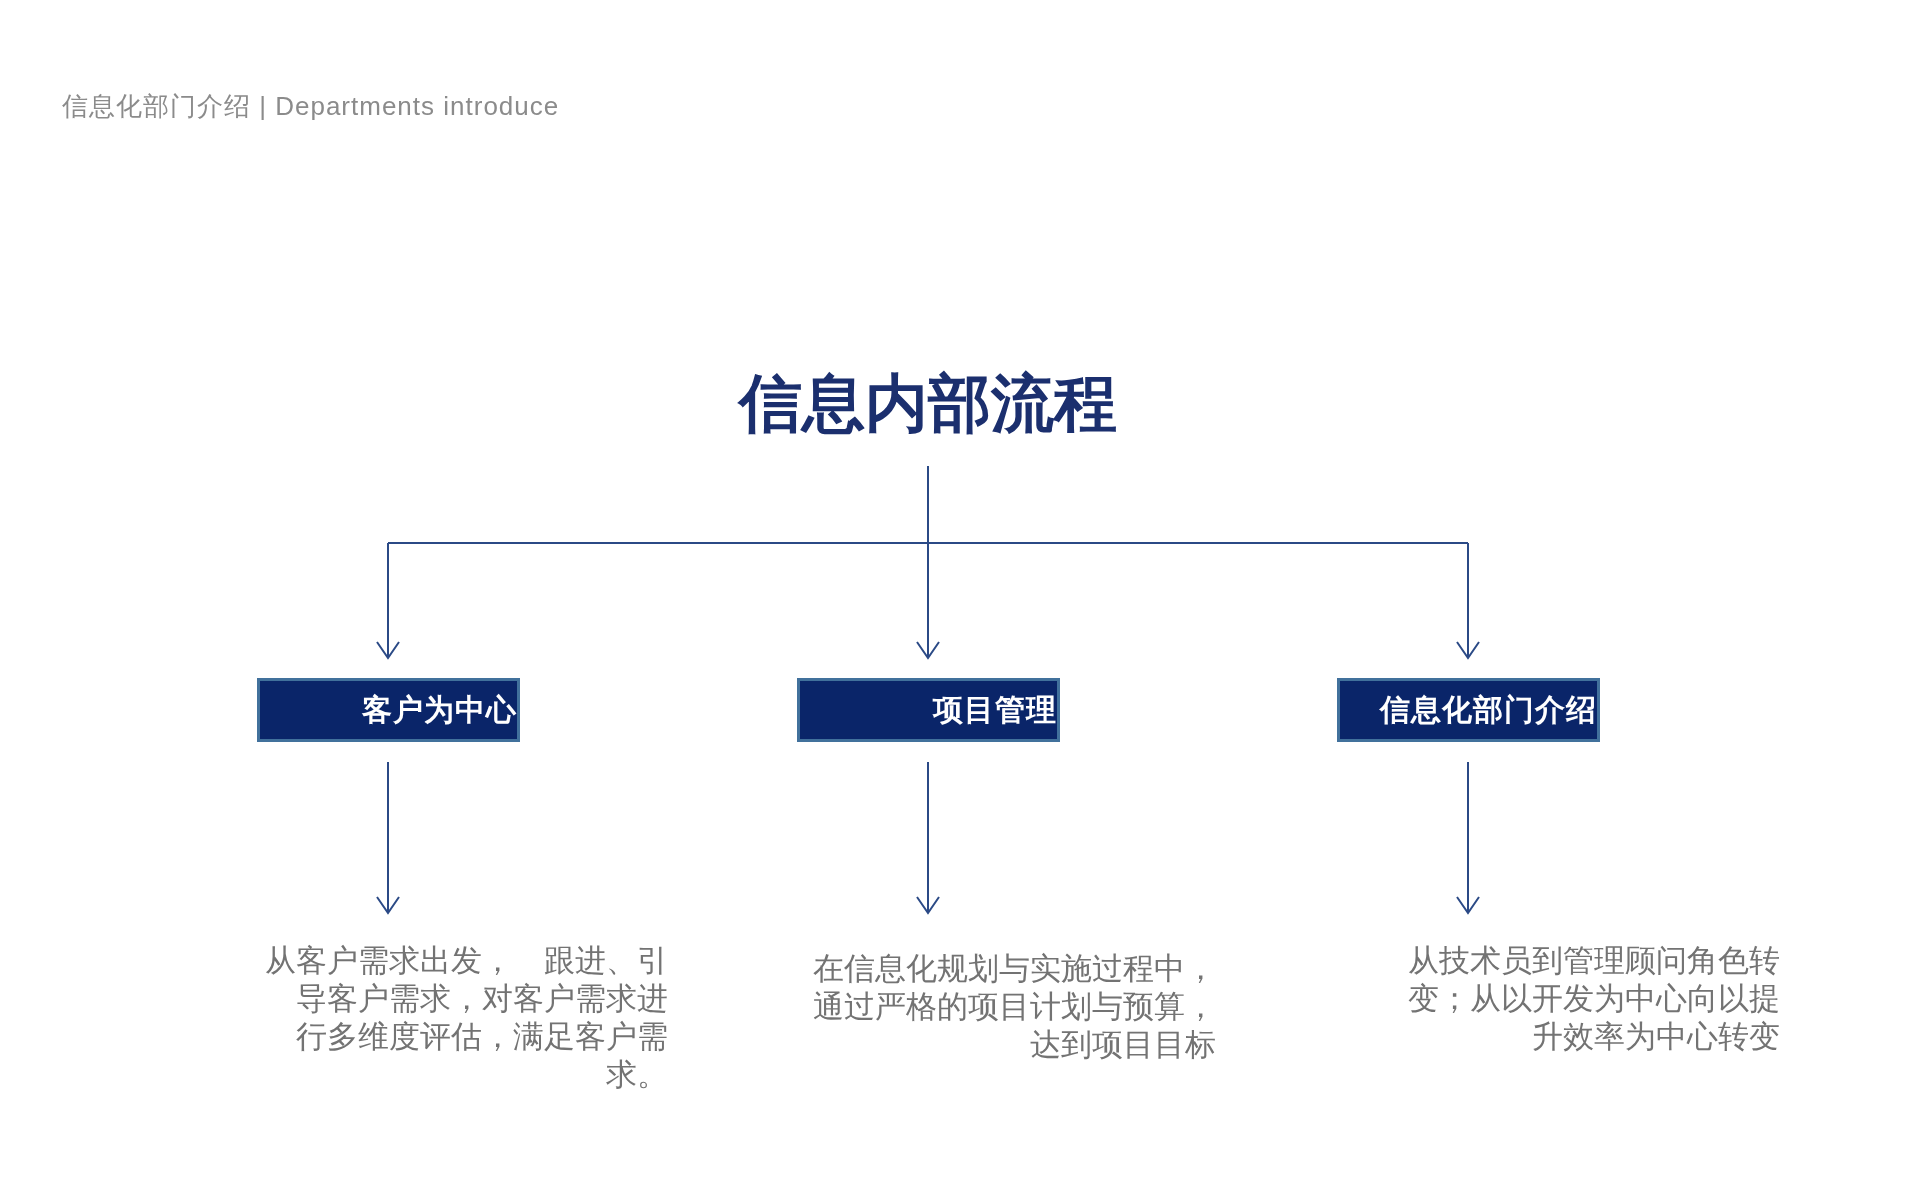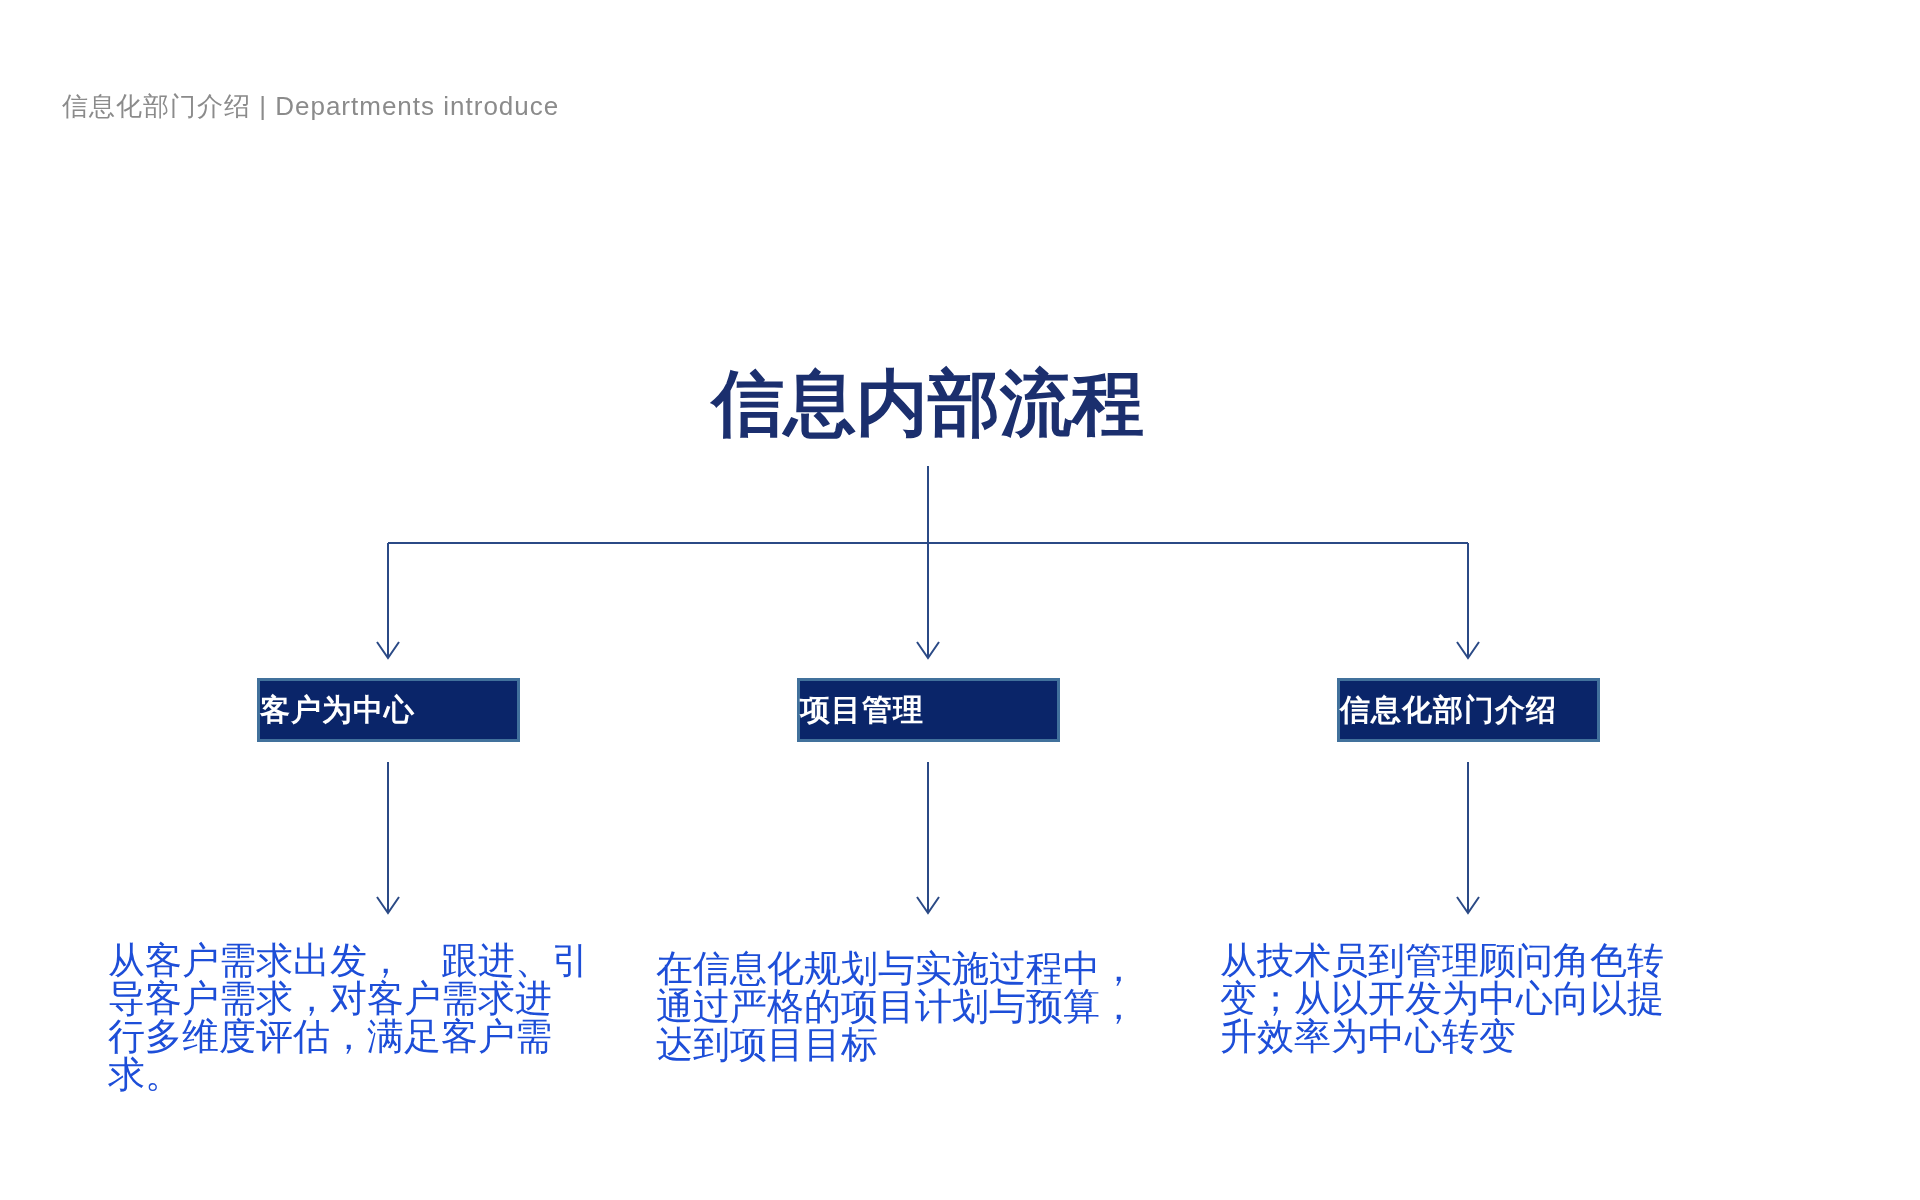--- a/index.html
+++ b/index.html
@@ -23,21 +23,21 @@
     color: #8b8b8b;
     letter-spacing: 1px;
     white-space: nowrap;
   }
   .diagram-title {
     position: absolute;
     left: 928px;
     top: 368px;
     transform: translateX(-50%);
     margin: 0;
-    font-size: 72px;
+    font-size: 63px;
     line-height: 70px;
     font-weight: 700;
     color: #1b2f6e;
     white-space: nowrap;
   }
   .connectors {
     position: absolute;
     left: 0;
     top: 0;
     width: 1920px;
@@ -52,38 +52,38 @@
   .flow-node {
     position: absolute;
     top: 678px;
     width: 263px;
     height: 64px;
     box-sizing: border-box;
     background: #0a2569;
     border: 3px solid #41719c;
     display: flex;
     align-items: center;
-    justify-content: flex-start;
+    justify-content: flex-end;
     color: #ffffff;
     font-size: 30px;
     font-weight: 700;
     letter-spacing: 1px;
     white-space: nowrap;
   }
   .flow-node.n1 { left: 257px; }
   .flow-node.n2 { left: 797px; }
   .flow-node.n3 { left: 1337px; }
   .branch-desc {
     position: absolute;
     top: 942px;
     width: 560px;
-    text-align: left;
-    font-size: 37px;
+    text-align: right;
+    font-size: 31px;
     line-height: 38px;
-    color: #1d4ed8;
+    color: #737373;
     white-space: pre-line;
   }
   .branch-desc.d1 { left: 108px; }
   .branch-desc.d2 { left: 656px; margin-top: 8px; }
   .branch-desc.d3 { left: 1220px; }
 </style>
 </head>
 <body>
 
 <div>

